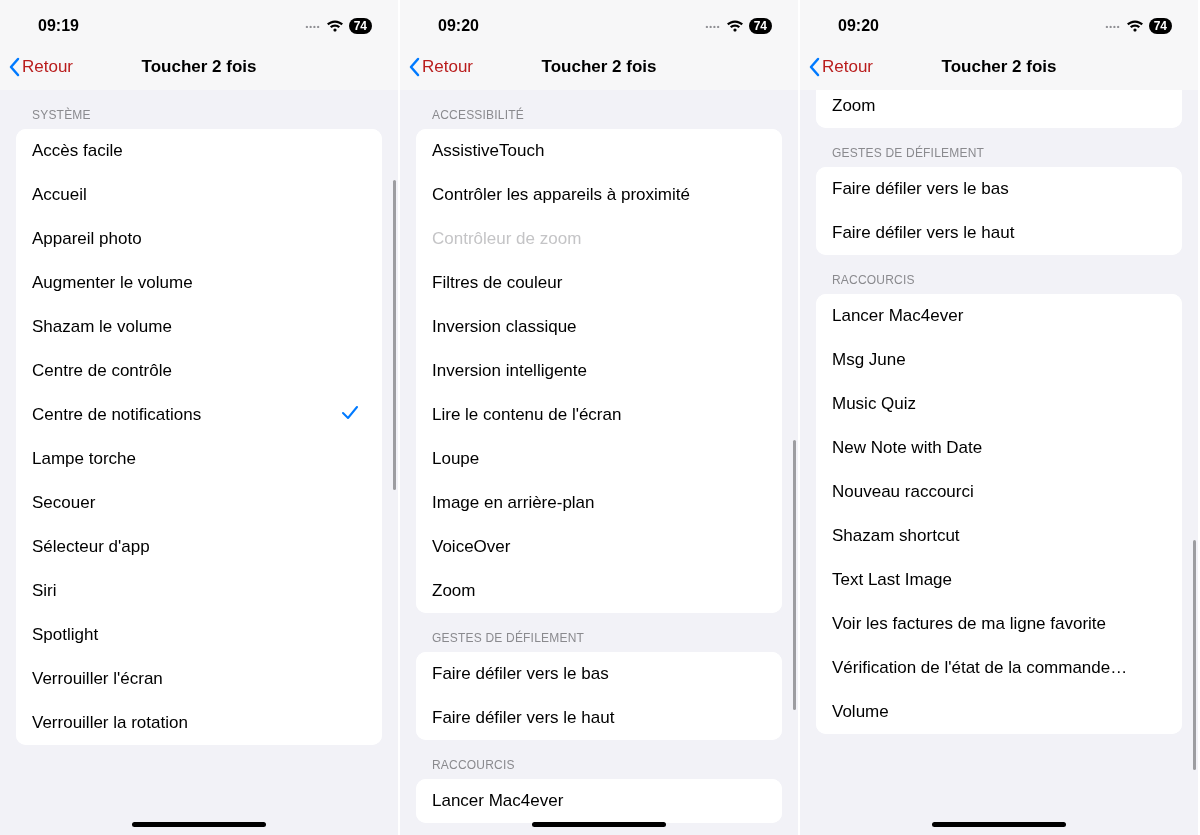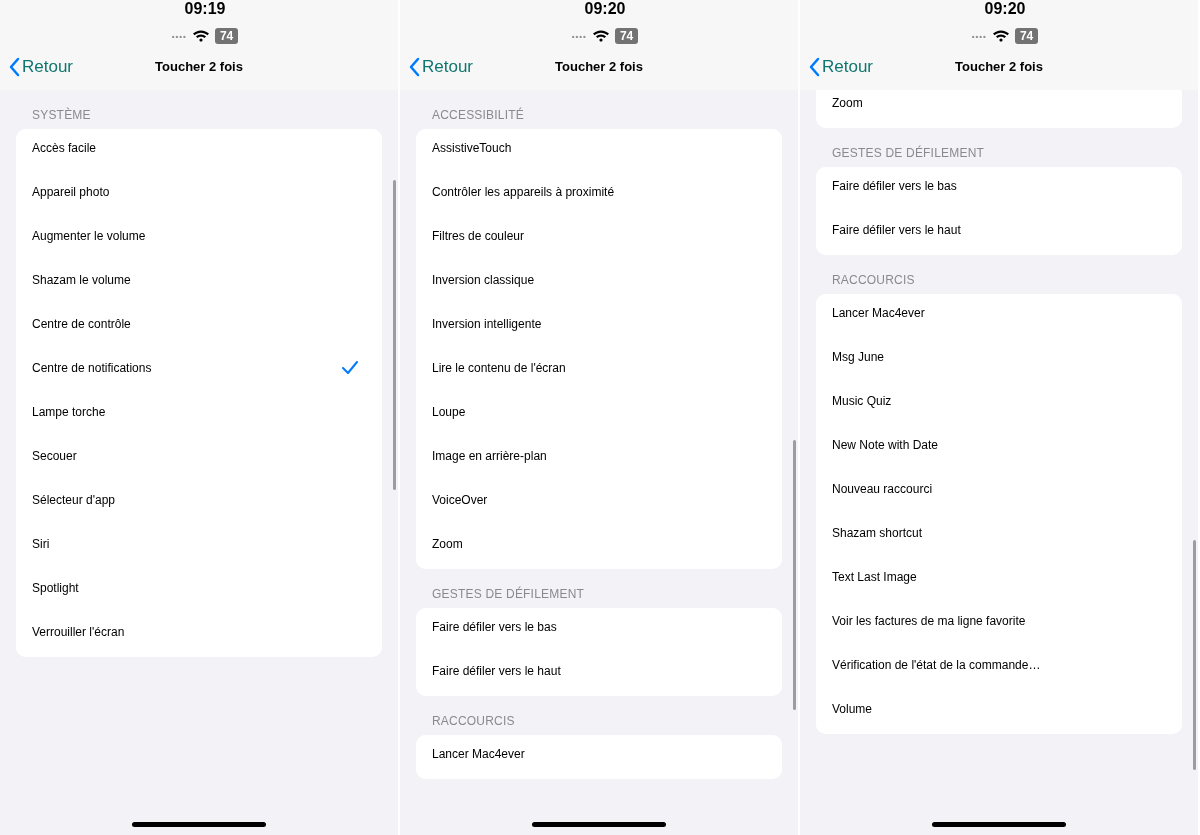--- a/index.html
+++ b/index.html
@@ -21,73 +21,72 @@
       overflow: hidden;
       display: flex;
       flex-direction: column;
     }
     .status-bar {
       height: 44px;
       background: #f7f7f8;
       display: flex;
       align-items: center;
       justify-content: space-between;
-      padding: 0 26px 0 38px;
+      padding: 8px 26px 0 38px;
       font-size: 16px;
       font-weight: 600;
-      flex-direction: column;
     }
     .status-right {
       display: flex;
       align-items: center;
       gap: 6px;
       font-size: 14px;
     }
     .dots {
       color: #8e8e93;
       font-size: 8px;
       letter-spacing: 1px;
     }
     .wifi-icon {
       width: 16px;
       height: 12px;
     }
     .battery-badge {
-      background: #737373;
+      background: #000000;
       color: #fff;
       font-size: 12px;
       font-weight: 600;
       padding: 1px 5px;
-      border-radius: 3px;
+      border-radius: 8px;
       display: flex;
       align-items: center;
     }
     .nav-bar {
       height: 46px;
       background: #f7f7f8;
       display: flex;
       align-items: center;
       justify-content: center;
       position: relative;
       border-bottom: 0.5px solid rgba(0,0,0,0);
     }
     .nav-back {
       position: absolute;
       left: 8px;
       display: flex;
       align-items: center;
-      color: #0f766e;
+      color: #b91c1c;
       font-size: 17px;
       cursor: pointer;
     }
     .nav-back svg {
       margin-right: 2px;
     }
     .nav-title {
-      font-size: 13px;
+      font-size: 17px;
       font-weight: 600;
     }
     .content {
       flex: 1;
       overflow: hidden;
       position: relative;
     }
     .scroll-area {
       height: 100%;
       overflow-y: hidden;
@@ -101,26 +100,26 @@
     }
     .list-group {
       background: #fff;
       margin: 0 16px;
       border-radius: 10px;
       overflow: hidden;
     }
     .list-row {
       min-height: 44px;
       padding: 12px 16px;
-      font-size: 12px;
+      font-size: 17px;
       color: #000;
       background: #fff;
       position: relative;
       display: flex;
-      align-items: flex-start;
+      align-items: flex-end;
       justify-content: space-between;
       cursor: pointer;
     }
     .list-row:not(:last-child)::after {
       content: "";
       position: absolute;
       left: 16px;
       right: 0;
       bottom: 0;
       height: 0.5px;
@@ -185,20 +184,23 @@
         <div class="nav-title">Toucher 2 fois</div>
       </div>
       <div class="content">
         <div class="scroll-area">
           <div class="section-header">SYSTÈME</div>
           <div class="list-group">
             <div class="list-row">
               <span>Accès facile</span>
             </div>
             <div class="list-row">
+              <span>Accueil</span>
+            </div>
+            <div class="list-row">
               <span>Appareil photo</span>
             </div>
             <div class="list-row">
               <span>Augmenter le volume</span>
             </div>
             <div class="list-row">
               <span>Shazam le volume</span>
             </div>
             <div class="list-row">
               <span>Centre de contrôle</span>
@@ -219,20 +221,23 @@
               <span>Sélecteur d'app</span>
             </div>
             <div class="list-row">
               <span>Siri</span>
             </div>
             <div class="list-row">
               <span>Spotlight</span>
             </div>
             <div class="list-row">
               <span>Verrouiller l'écran</span>
+            </div>
+            <div class="list-row">
+              <span>Verrouiller la rotation</span>
             </div>
           </div>
         </div>
         <div class="scrollbar" style="top: 90px; height: 310px;"></div>
       </div>
       <div class="home-indicator"></div>
     </div>
     <div class="phone">
       <div class="status-bar">
         <span>09:20</span>
@@ -258,20 +263,23 @@
       <div class="content">
         <div class="scroll-area">
           <div class="section-header">ACCESSIBILITÉ</div>
           <div class="list-group">
             <div class="list-row">
               <span>AssistiveTouch</span>
             </div>
             <div class="list-row">
               <span>Contrôler les appareils à proximité</span>
             </div>
+            <div class="list-row disabled">
+              <span>Contrôleur de zoom</span>
+            </div>
             <div class="list-row">
               <span>Filtres de couleur</span>
             </div>
             <div class="list-row">
               <span>Inversion classique</span>
             </div>
             <div class="list-row">
               <span>Inversion intelligente</span>
             </div>
             <div class="list-row">

